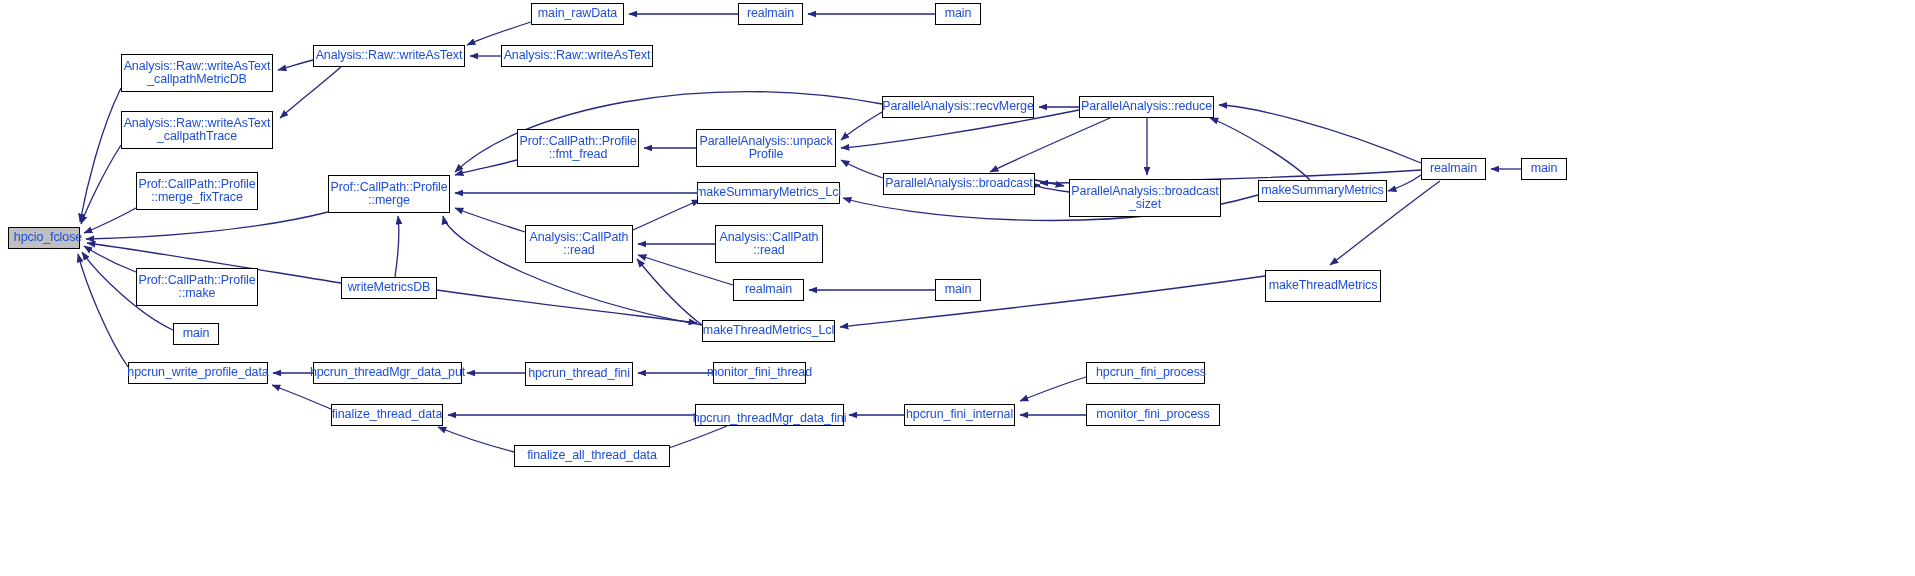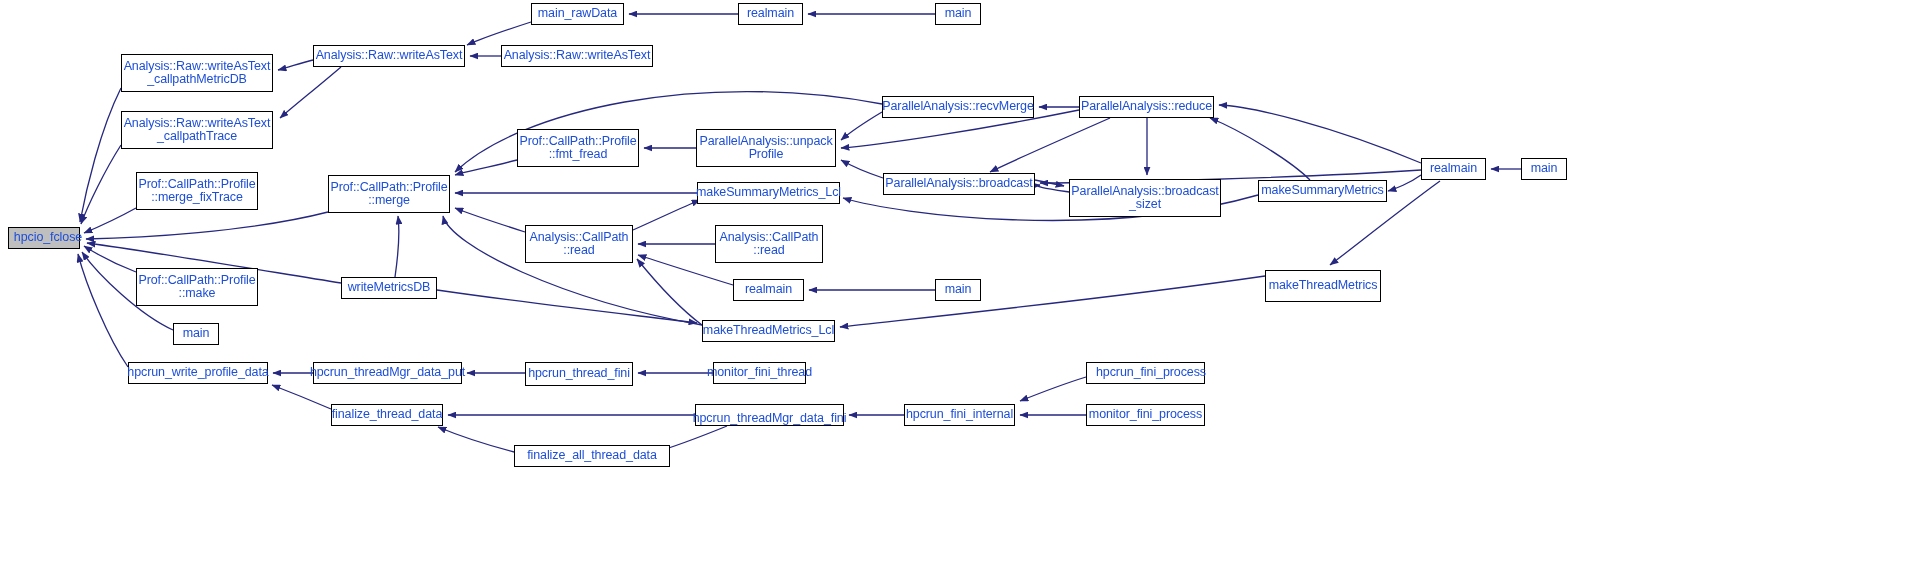--- a/index.html
+++ b/index.html
@@ -161,19 +161,19 @@
       <div class="node" style="left: 738px; top: 3px; width: 65px; height: 22px;"><span class="node-label">realmain</span></div>
       <div class="node" style="left: 883px; top: 173px; width: 152px; height: 22px;"><span class="node-label">ParallelAnalysis::broadcast</span></div>
       <div class="node" style="left: 882px; top: 96px; width: 152px; height: 22px;"><span class="node-label">ParallelAnalysis::recvMerge</span></div>
       <div class="node" style="left: 935px; top: 3px; width: 46px; height: 22px;"><span class="node-label">main</span></div>
       <div class="node" style="left: 935px; top: 279px; width: 46px; height: 22px;"><span class="node-label">main</span></div>
       <div class="node" style="left: 904px; top: 404px; width: 111px; height: 22px;"><span class="node-label">hpcrun_fini_internal</span></div>
       <div class="node" style="left: 1069px; top: 179px; width: 152px; height: 38px;"><span class="node-label">ParallelAnalysis::broadcast
 _sizet</span></div>
       <div class="node" style="left: 1079px; top: 96px; width: 135px; height: 22px;"><span class="node-label">ParallelAnalysis::reduce</span></div>
       <div class="node" style="left: 1086px; top: 362px; width: 119px; height: 22px; padding-left: 11px;"><span class="node-label">hpcrun_fini_process</span></div>
-      <div class="node" style="left: 1086px; top: 404px; width: 119px; height: 22px;"><span class="node-label">monitor_fini_process</span></div>
+      <div class="node" style="left: 1086px; top: 404px; width: 134px; height: 22px;"><span class="node-label">monitor_fini_process</span></div>
       <div class="node" style="left: 1258px; top: 180px; width: 129px; height: 22px;"><span class="node-label">makeSummaryMetrics</span></div>
       <div class="node" style="left: 1265px; top: 270px; width: 116px; height: 32px;"><span class="node-label">makeThreadMetrics</span></div>
       <div class="node" style="left: 1421px; top: 158px; width: 65px; height: 22px;"><span class="node-label">realmain</span></div>
       <div class="node" style="left: 1521px; top: 158px; width: 46px; height: 22px;"><span class="node-label">main</span></div>
     </div>
 </div>
 
 </body></html>

